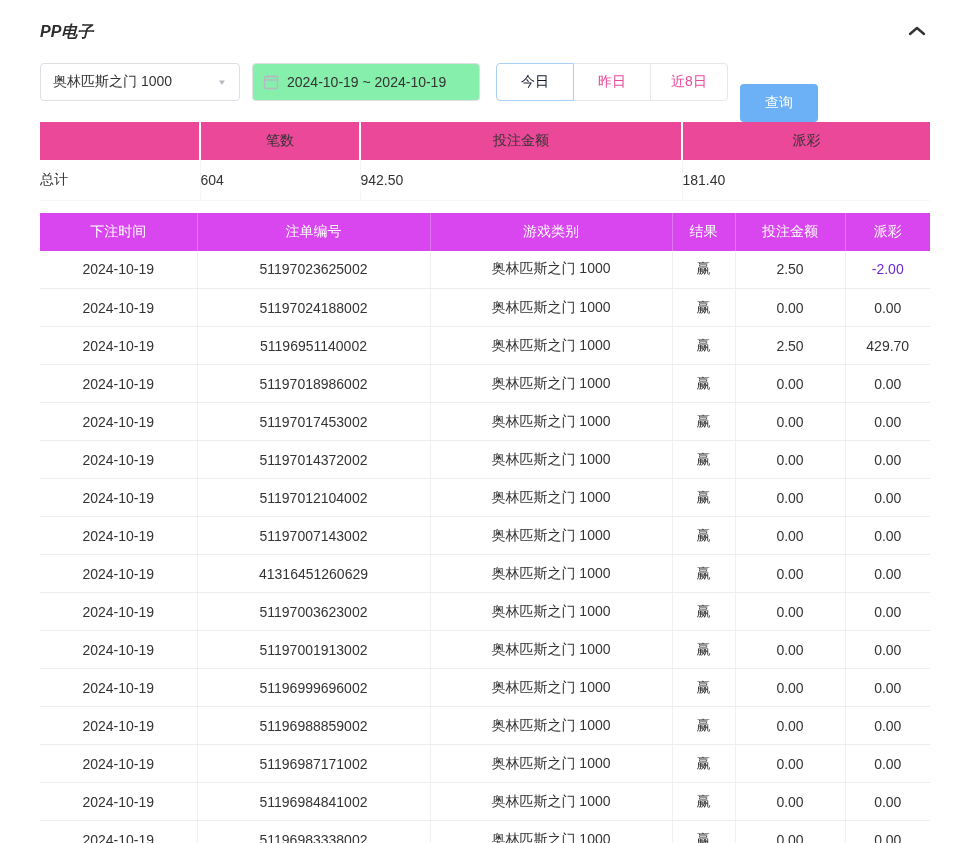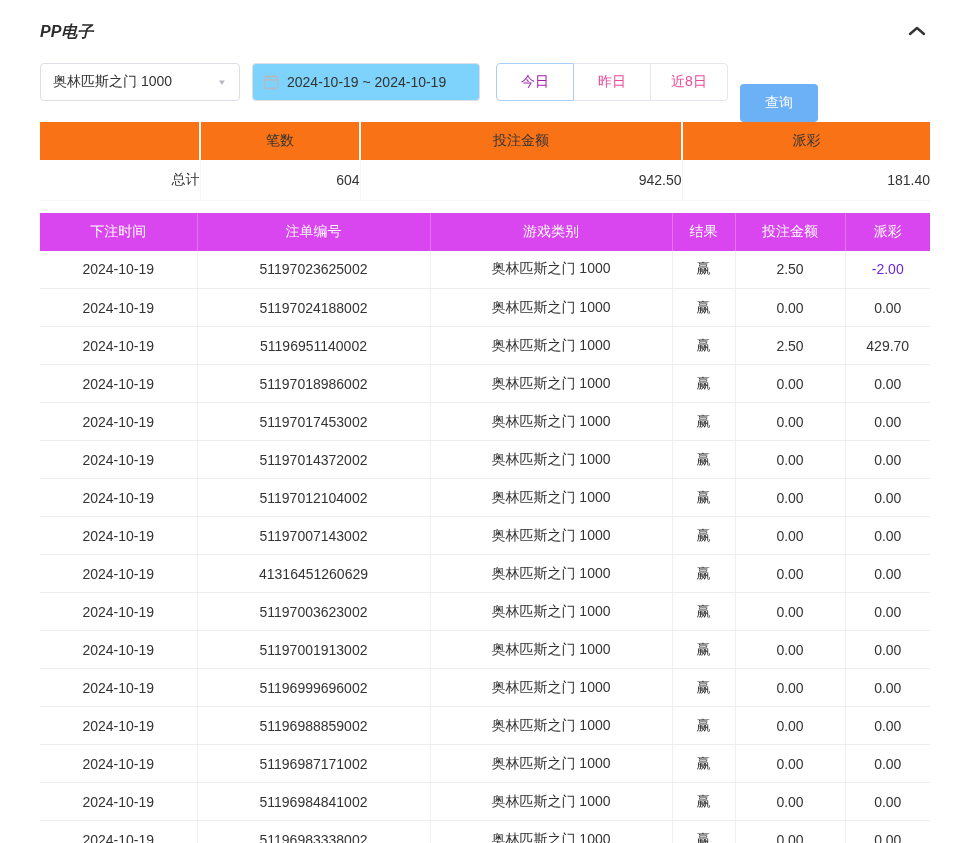--- a/index.html
+++ b/index.html
@@ -36,50 +36,50 @@
     display: flex; align-items: center; justify-content: space-between;
     padding: 0 12px; font-size: 14px; color: #333;
     cursor: pointer; background: #fff;
   }
   .select-caret { color: #b6b9c0; font-size: 10px; transform: scaleY(0.8); }
   .date-box {
     width: 228px; height: 38px; margin-left: 12px;
     border: 1px solid #dcdfe6; border-radius: 4px;
     display: flex; align-items: center;
     padding: 0 10px; font-size: 14px; color: #333;
-    cursor: pointer; background: #7dd3fc;
+    cursor: pointer; background: #86efac;
   }
   .date-box .cal { margin-right: 8px; display: flex; }
   .seg-group { display: flex; margin-left: 16px; }
   .seg-btn {
     width: 78px; height: 38px;
     background: #fff; font-size: 14px; cursor: pointer;
     border: 1px solid #e4e7ed; color: #ec4899;
   }
   .seg-btn + .seg-btn { margin-left: -1px; }
   .seg-btn:first-child { border-radius: 4px 0 0 4px; }
   .seg-btn:last-child { border-radius: 0 4px 4px 0; }
   .seg-btn.active {
-    border-color: #a9d1f7; color: #a21caf; position: relative; z-index: 1;
+    border-color: #a9d1f7; color: #0f172a; position: relative; z-index: 1;
   }
   .query-btn {
     width: 78px; height: 38px; margin-left: 12px;
     background: #6cb0f5; color: #fff; font-size: 14px;
     border: none; border-radius: 4px; cursor: pointer; margin-top: 42px;
   }
 
   
   .summary { margin-top: 20px; width: 890px; border-collapse: collapse; table-layout: fixed; }
   .summary th {
-    background: #f97316; height: 38px; font-size: 14px; font-weight: normal;
+    background: #ec4899; height: 38px; font-size: 14px; font-weight: normal;
     color: #333; border-right: 2px solid #fff;
   }
   .summary th:last-child { border-right: none; }
   .summary td {
-    background: #fff; height: 40px; text-align: right; font-size: 14px;
+    background: #fff; height: 40px; text-align: left; font-size: 14px;
     border-right: 1px solid #f5f5f5; border-bottom: 1px solid #f7f7f7;
   }
   .summary td:last-child { border-right: none; }
 
   
   .detail { margin-top: 12px; width: 890px; border-collapse: collapse; table-layout: fixed; }
   .detail thead th {
     background: #d946ef; color: #fff; font-weight: normal;
     height: 38px; font-size: 14px;
     border-right: 1px solid rgba(255,255,255,0.25);

